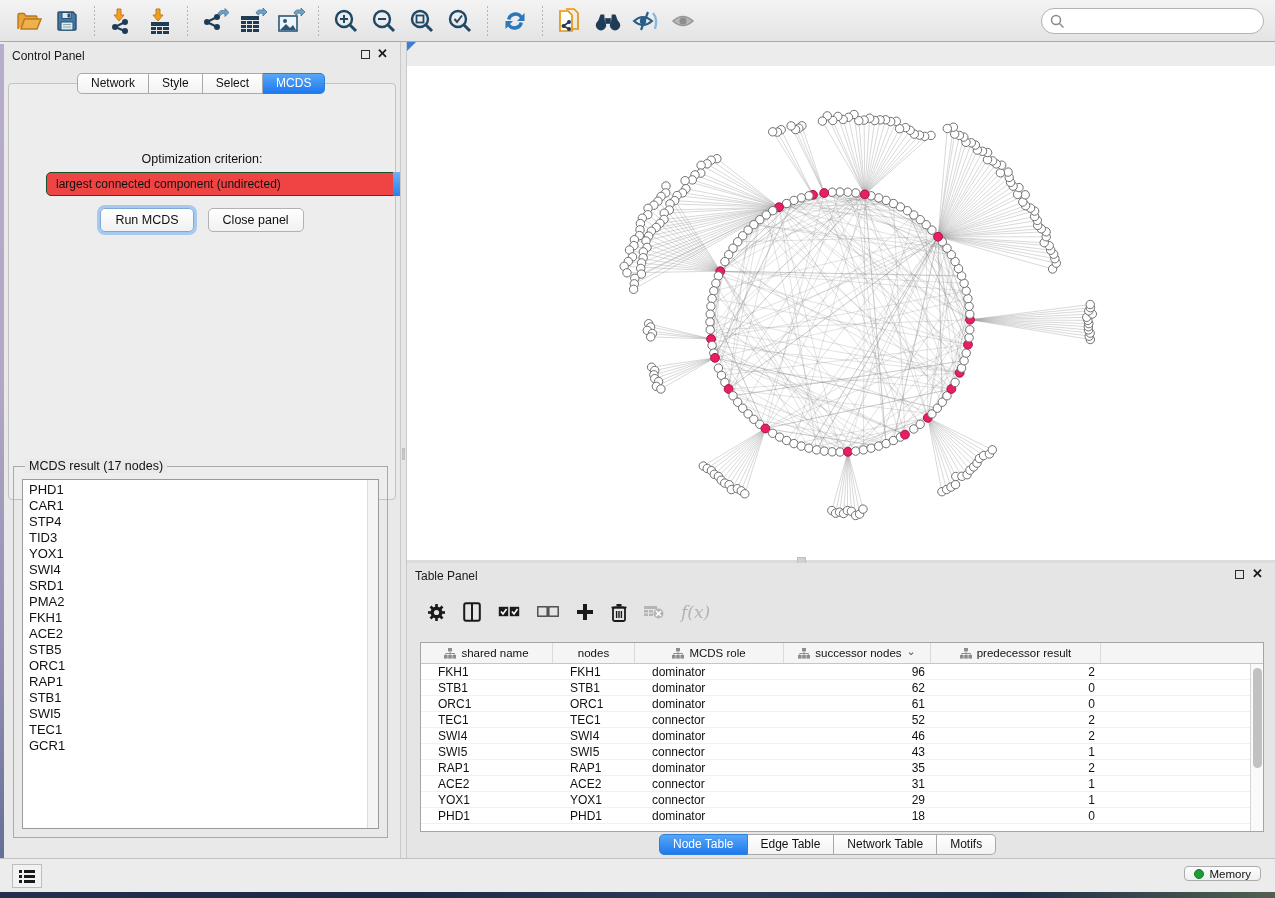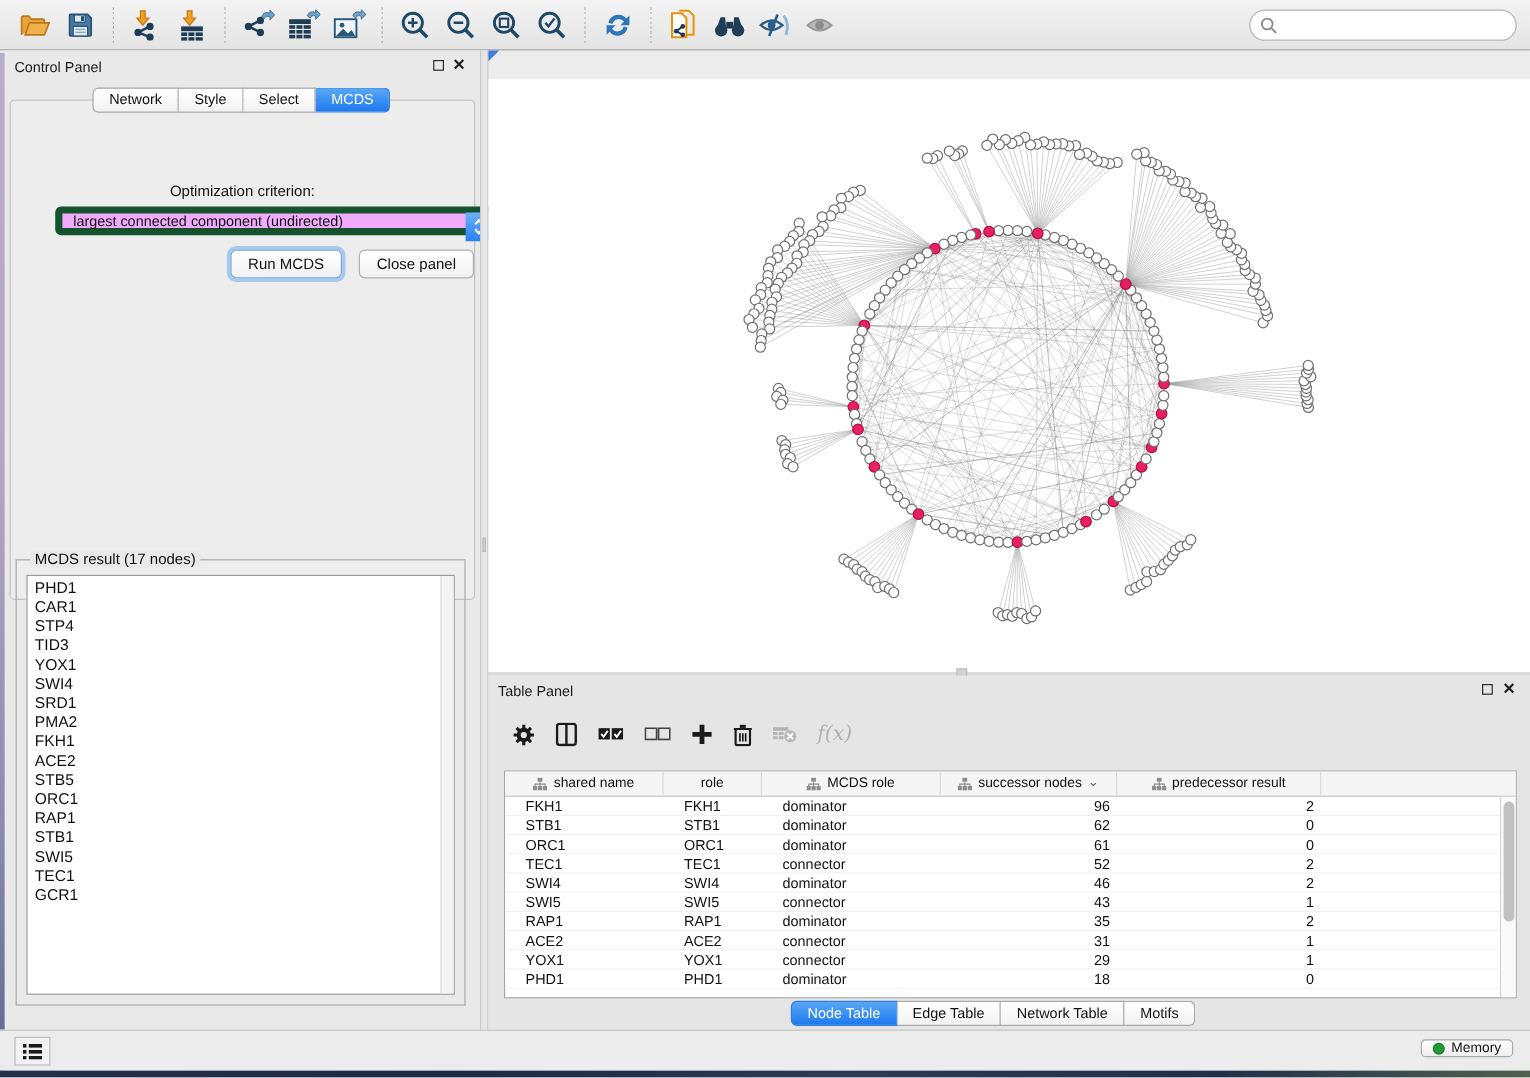--- a/index.html
+++ b/index.html
@@ -31,27 +31,27 @@
   .panel-close { position:absolute; top:5px; font-size:13px; font-weight:bold; color:#1a1a1a; line-height:14px; }
   .cp-tabs { position:absolute; left:73px; top:31px; height:21px; display:flex; z-index:3; }
   .seg { border:1px solid #a9a9a9; border-left:none; background:linear-gradient(#ffffff,#f2f2f2);
     font-size:12px; color:#111; padding:0 13px; height:21px; line-height:19px; }
   .seg:first-child { border-left:1px solid #a9a9a9; border-radius:5px 0 0 5px; }
   .seg:last-child { border-radius:0 5px 5px 0; }
   .seg.active { background:linear-gradient(#58a7f6,#1d79ef); color:#fff; border-color:#2f7fd6; }
   .cp-content { position:absolute; left:4px; top:41px; width:388px; height:417px;
     border:1px solid #c3c3c3; border-radius:4px; background:#ededed; }
   .opt-label { position:absolute; top:68px; width:100%; text-align:center; font-size:12.5px; color:#111; }
-  .opt-select { position:absolute; left:37px; top:88px; width:370px; height:24px; background:#f0abfc;
-    border:6px solid #14532d; border-radius:5px; font-size:12px; color:#111;
+  .opt-select { position:absolute; left:37px; top:88px; width:370px; height:24px; background:#ef4444;
+    border:1px solid #14532d; border-radius:5px; font-size:12px; color:#111;
     display:flex; align-items:center; padding-left:9px; }
   .opt-cap { position:absolute; right:0; top:-1px; width:22px; height:24px; border-radius:0 5px 5px 0;
     background:linear-gradient(#6db1f7,#2a80f0); display:flex; flex-direction:column; align-items:center; justify-content:center; }
   .opt-cap svg { display:block; }
-  .cp-buttons { position:absolute; top:124px; width:100%; display:flex; justify-content:flex-end; gap:14px; }
+  .cp-buttons { position:absolute; top:124px; width:100%; display:flex; justify-content:center; gap:14px; }
   .btn { height:24px; background:linear-gradient(#ffffff,#f1f1f1); border:1px solid #b2b2b2;
     border-radius:5px; font-size:12.5px; color:#111; padding:0 14px; line-height:22px; }
   .btn.focusring { box-shadow:0 0 0 3px #a5c9ef; border-color:#7fa8d9; }
   .mcds-group { position:absolute; left:9px; top:424px; width:375px; height:372px; border:1px solid #a9a9a9; }
   .mcds-group-title { position:absolute; left:11px; top:-8px; background:#e9e9e9; padding:0 4px; font-size:12.5px; color:#111; }
   .mcds-list { position:absolute; left:8px; top:12px; right:8px; bottom:8px; background:#fff; border:1px solid #9a9a9a; overflow:hidden; }
   .mcds-scroll { position:absolute; right:0; top:0; bottom:0; width:11px; background:#f4f4f4; border-left:1px solid #dcdcdc; }
   .mcds-items { position:absolute; left:6px; top:2px; font-size:13px; color:#111; line-height:16px; }
 
   
@@ -1110,21 +1110,21 @@
                 <rect x="4" y="0" width="4" height="3.4"></rect>
                 <rect x="0" y="7" width="3.6" height="3.6"></rect>
                 <rect x="4.2" y="7" width="3.6" height="3.6"></rect>
                 <rect x="8.4" y="7" width="3.6" height="3.6"></rect>
                 <path d="M5.6 3.4 h0.9 v2 h-0.9 z M1.5 5 h9.2 v0.9 h-9.2 z M1.4 5.4 h0.9 v1.8 h-0.9 z M5.6 5.4 h0.9 v1.8 h-0.9 z M9.8 5.4 h0.9 v1.8 h-0.9 z"></path>
               </g>
             </svg>
             <span>shared name</span>
           </div>
           <div class="th" style="width: 82px;">
-            <span>role</span>
+            <span>nodes</span>
           </div>
           <div class="th" style="width: 149px;">
             <svg width="12" height="11" viewBox="0 0 12 11">
               <g fill="#8d8d8d">
                 <rect x="4" y="0" width="4" height="3.4"></rect>
                 <rect x="0" y="7" width="3.6" height="3.6"></rect>
                 <rect x="4.2" y="7" width="3.6" height="3.6"></rect>
                 <rect x="8.4" y="7" width="3.6" height="3.6"></rect>
                 <path d="M5.6 3.4 h0.9 v2 h-0.9 z M1.5 5 h9.2 v0.9 h-9.2 z M1.4 5.4 h0.9 v1.8 h-0.9 z M5.6 5.4 h0.9 v1.8 h-0.9 z M9.8 5.4 h0.9 v1.8 h-0.9 z"></path>
               </g>

